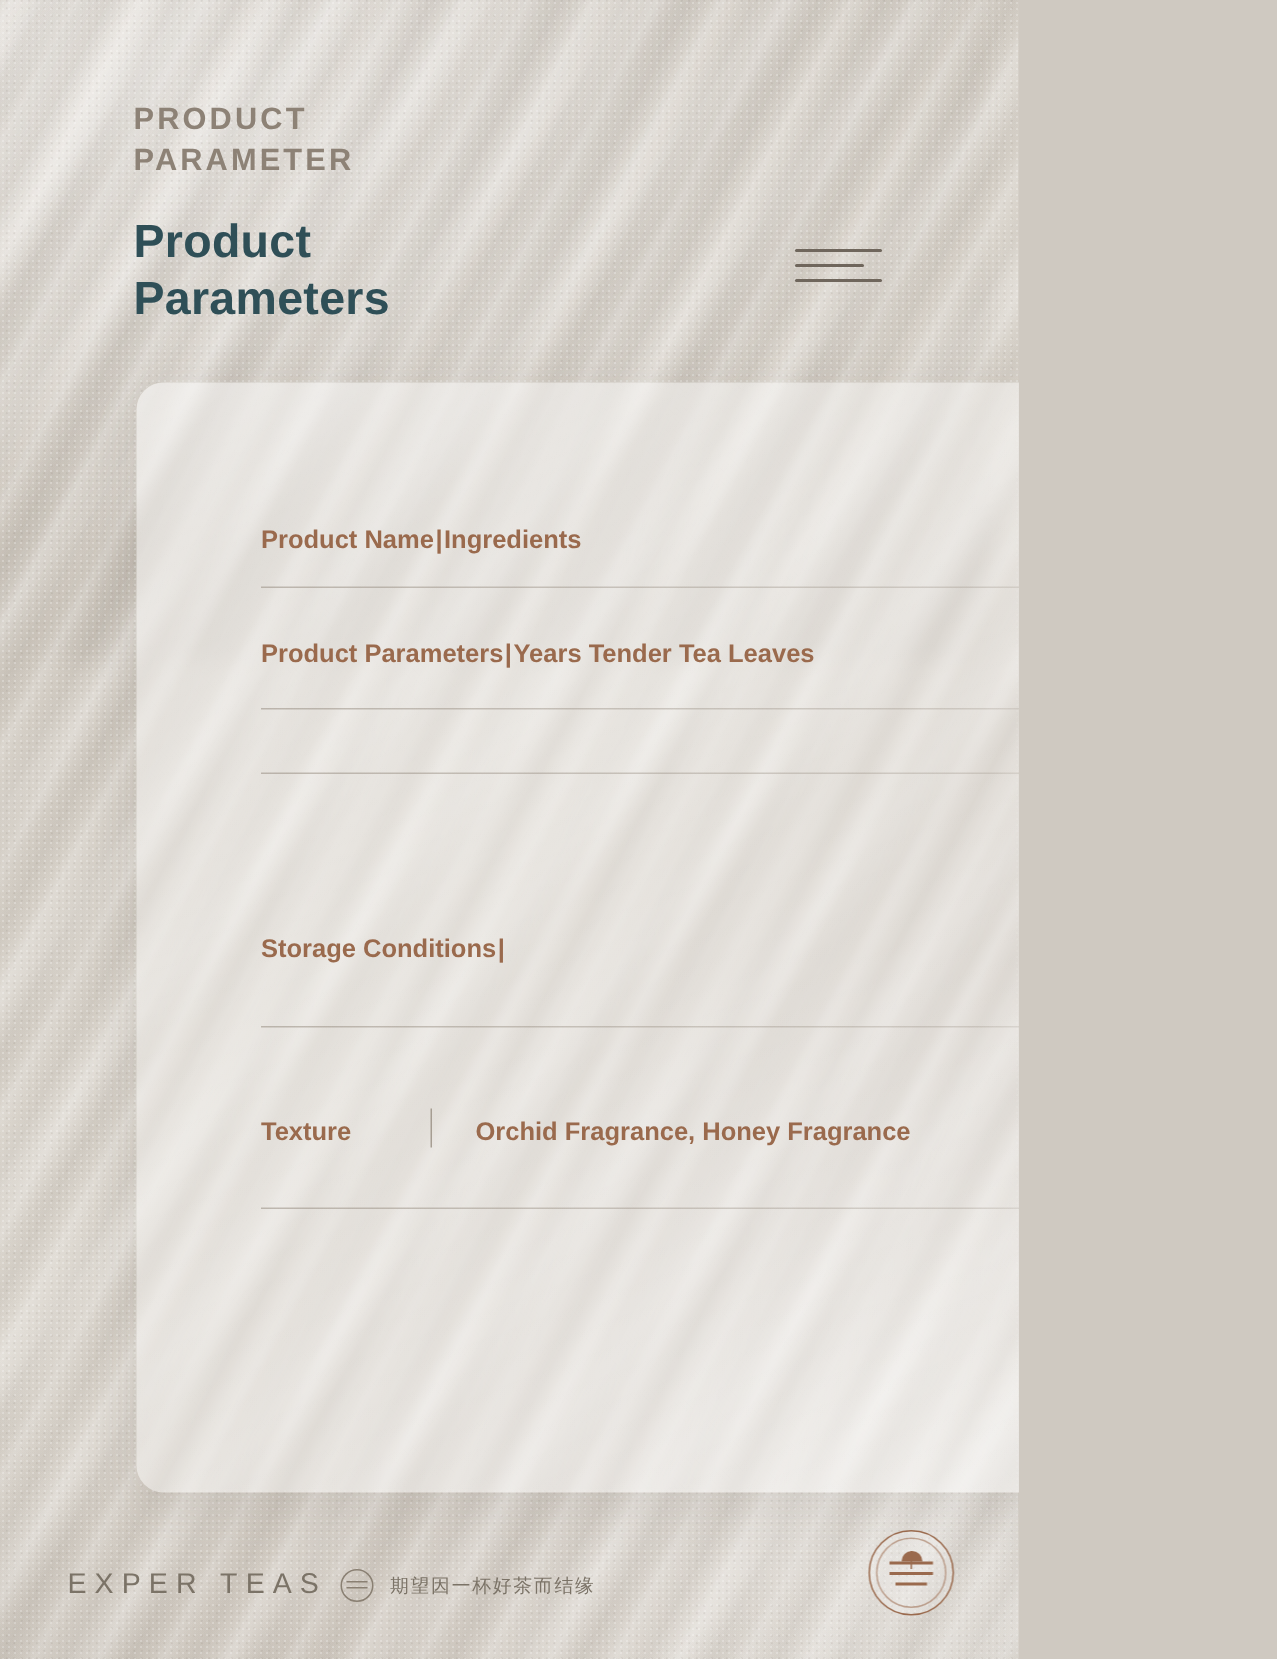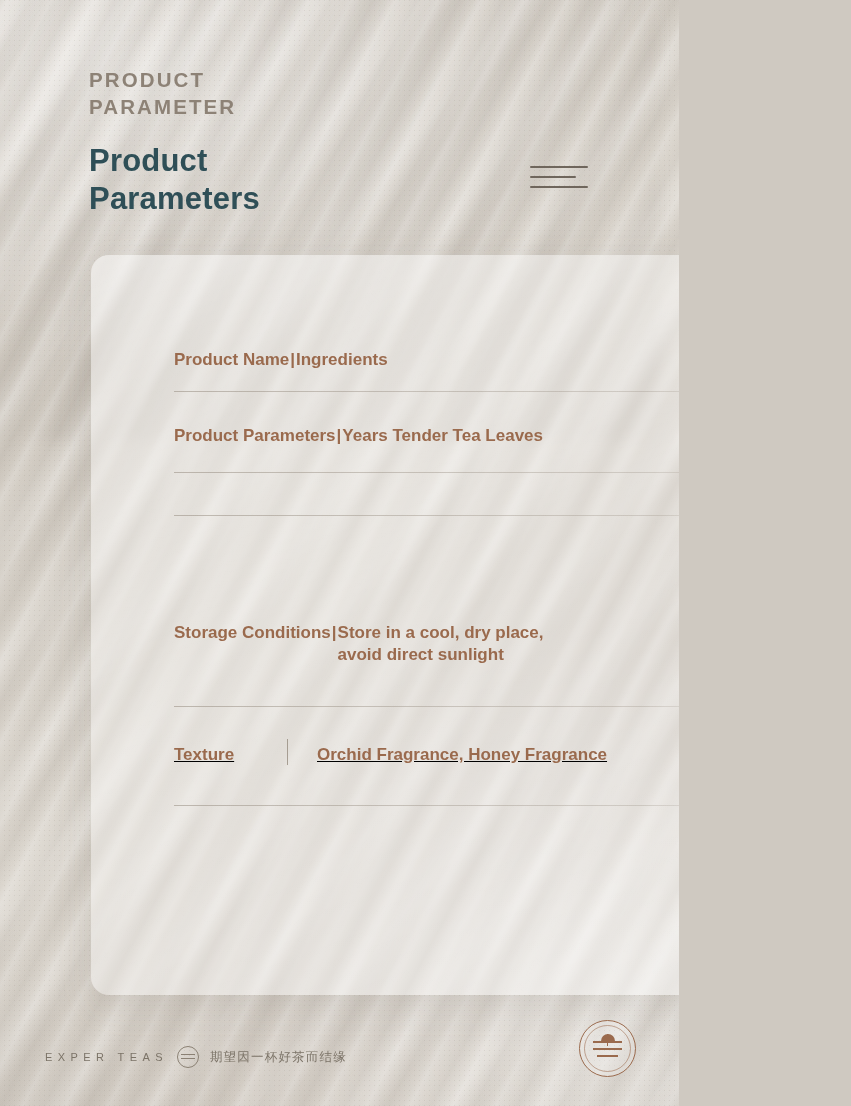--- a/index.html
+++ b/index.html
@@ -203,21 +203,21 @@
   .r1 { height: 76px; }
   .r1 .row-inner { padding-bottom: 21px; }
   .r2 { height: 89px; }
   .r2 .row-inner { padding-bottom: 26px; }
   .r3 { height: 107px; }
   .r3 .row-inner { padding-bottom: 33px; }
   .r4 { height: 107px; }
   .r4 .row-inner { padding-bottom: 34px; }
   .r5 { height: 112px; }
   .r5 .row-inner { padding-bottom: 40px; line-height: 1.28; }
-  .r6 { height: 98px; text-decoration: underline; }
+  .r6 { height: 98px; }
   .r6 .row-inner { padding-bottom: 40px; }
 
   .fixed-lbl { display: inline-block; width: 113px; }
   .fixed-lbl-tex { display: inline-block; width: 113px; }
   .vbar {
     display: inline-block;
     width: 1px;
     height: 26px;
     background: rgba(150,140,128,0.8);
     margin: 0 29px 0 0;
@@ -234,21 +234,21 @@
 
   
   .footer {
     position: absolute;
     left: 45px;
     bottom: 38px;
     display: flex;
     align-items: center;
   }
   .brand-en {
-    font-size: 11px;
+    font-size: 19px;
     letter-spacing: 5.4px;
     color: #7b7367;
     font-weight: 400;
   }
   .brand-mark {
     width: 20px; height: 20px;
     border-radius: 50%;
     border: 1.2px solid #8a8073;
     margin: 0 11px 0 9px;
     position: relative;
@@ -358,22 +358,20 @@
 
       <div class="row r3">
         <div class="divider d3"></div>
       </div>
 
 
       <div class="row r5">
         <div class="row-inner">
           <span class="lbl">Storage Conditions</span>
             <span class="sep">|</span>
-            <span class="val">Store in a cool, dry place,
-avoid direct sunlight</span>
         </div>
         <div class="divider d5"></div>
       </div>
 
       <div class="row r6">
         <div class="row-inner">
           <span class="lbl fixed-lbl-tex">Texture</span>
             <span class="vbar"></span>
             <span class="val">Orchid Fragrance, Honey Fragrance</span>
         </div>

